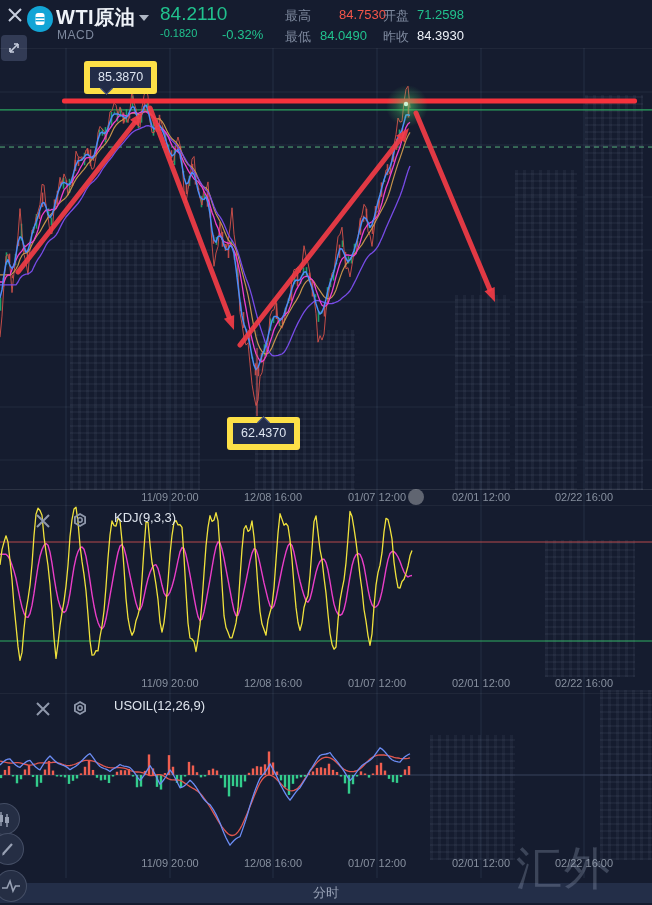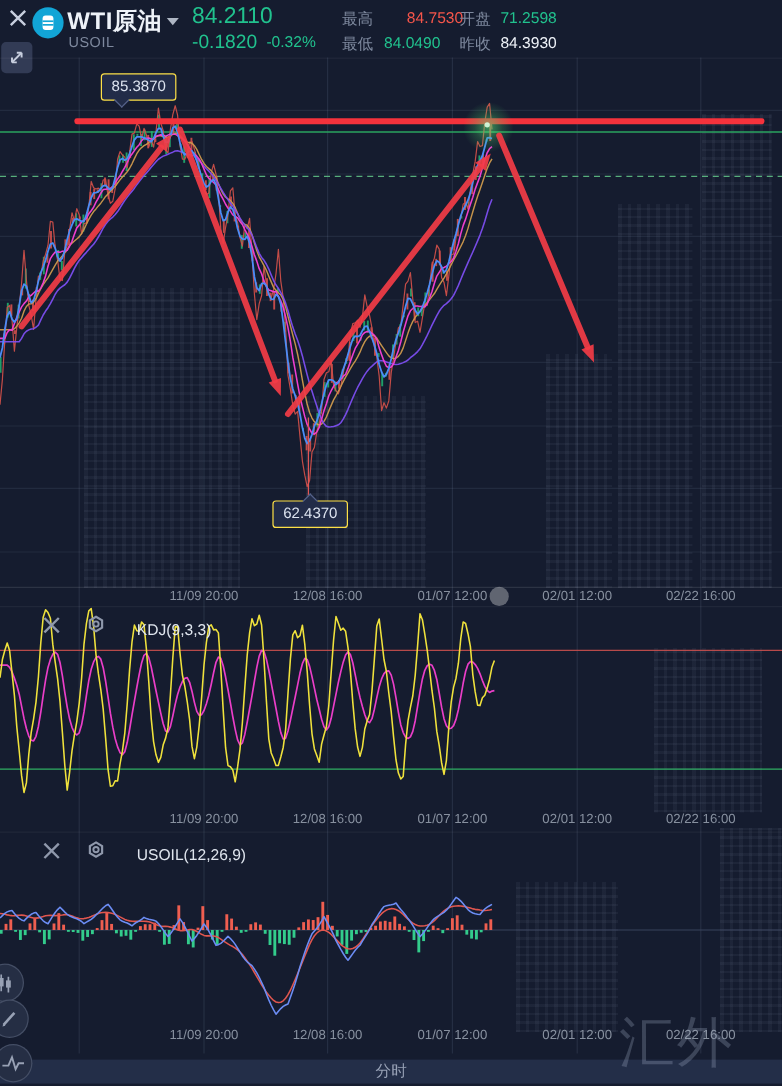--- a/index.html
+++ b/index.html
@@ -12,35 +12,35 @@
   .abs{position:absolute;}
   
   .hdr-btn{position:absolute;display:flex;align-items:center;justify-content:center;cursor:pointer;}
   #btn-close{left:3px;top:3px;width:24px;height:24px;}
   #btn-expand{left:1px;top:35px;width:26px;height:26px;background:rgba(74,86,116,.55);border-radius:4px;}
   #logo{left:27px;top:6px;width:26px;height:26px;border-radius:50%;background:#12a5d6;display:flex;align-items:center;justify-content:center;}
   #title{left:56px;top:4px;font-size:20px;font-weight:bold;color:#eef2f8;letter-spacing:.5px;}
   #caret{left:139px;top:15px;width:0;height:0;border-left:5px solid transparent;border-right:5px solid transparent;border-top:6px solid #aeb6c4;}
   #symbol{left:57px;top:28px;font-size:12px;color:#7e899e;letter-spacing:.5px;}
   #price{left:160px;top:3px;font-size:19px;color:#21c28e;}
-  #change{left:160px;top:27px;font-size:16px;color:#21c28e;}
+  #change{left:160px;top:27px;font-size:11px;color:#21c28e;}
   #change-pct{left:222px;top:27px;font-size:13px;color:#21c28e;}
   .stat-lbl{font-size:13px;color:#7e899e;}
   .stat-val{font-size:13px;}
   .c-red{color:#f5554a;margin-left:19px;} .c-green{color:#21c28e;} .c-white{color:#eef2f8;}
   
-  .tip{position:absolute;background:#222c48;border:1px solid #fde047;border-radius:3px;
+  .tip{position:absolute;background:#222c48;border:6px solid #fde047;border-radius:3px;
        color:#dde4f0;font-size:12.5px;padding:3px 8px 4px 8px;z-index:30;}
   .tip .ptr{position:absolute;width:8px;height:8px;background:#222c48;border-right:1px solid #56638a;border-bottom:1px solid #56638a;transform:rotate(45deg);}
   #tip-high{left:84px;top:61px;}
   #tip-high .ptr{left:12px;bottom:-5px;}
   #tip-low{left:227px;top:417px;}
   #tip-low .ptr{left:26px;top:-5px;transform:rotate(225deg);}
   
-  .ind-hdr{position:absolute;display:flex;align-items:flex-end;gap:15px;z-index:25;}
+  .ind-hdr{position:absolute;display:flex;align-items:flex-start;gap:15px;z-index:25;}
   #kdj-hdr{left:32px;top:510px;}
   #macd-hdr{left:32px;top:698px;}
   .ico-btn{width:22px;height:22px;display:flex;align-items:center;justify-content:center;cursor:pointer;}
   .ind-lbl{font-size:13px;color:#dfe5ee;margin-left:8px;}
   
   .tlabel{position:absolute;transform:translateX(-50%);font-size:11px;color:#87909f;white-space:nowrap;z-index:5;}
   
   #tabbar{left:0;top:883px;width:652px;height:20px;background:#232e48;display:flex;z-index:20;}
   .tab{flex:1;display:flex;align-items:center;justify-content:center;font-size:13px;color:#98a2b6;cursor:pointer;}
   
@@ -380,21 +380,21 @@
   </div>
   <div class="abs" id="logo">
     <svg width="14" height="16">
         <rect x="2.5" y="2" width="9" height="12" rx="2.5" fill="#ffffff"></rect>
         <rect x="2.5" y="6" width="9" height="1.4" fill="#12a5d6"></rect>
         <rect x="2.5" y="9" width="9" height="1.4" fill="#12a5d6"></rect>
       </svg>
   </div>
   <div class="abs" id="title">WTI原油</div>
   <div class="abs" id="caret"></div>
-  <div class="abs" id="symbol">USOIL</div>
+  <div class="abs" id="symbol">MACD</div>
   <div class="abs" id="price">84.2110</div>
   <div class="abs" id="change">-0.1820</div>
   <div class="abs" id="change-pct">-0.32%</div>
 
   <span class="abs stat-lbl" style="left:285px;top:7px;">最高</span>
   <span class="abs stat-val c-red" style="left:320px;top:7px;">84.7530</span>
   <span class="abs stat-lbl" style="left:285px;top:28px;">最低</span>
   <span class="abs stat-val c-green" style="left:320px;top:28px;">84.0490</span>
   <span class="abs stat-lbl" style="left:383px;top:7px;">开盘</span>
   <span class="abs stat-val c-green" style="left:417px;top:7px;">71.2598</span>

